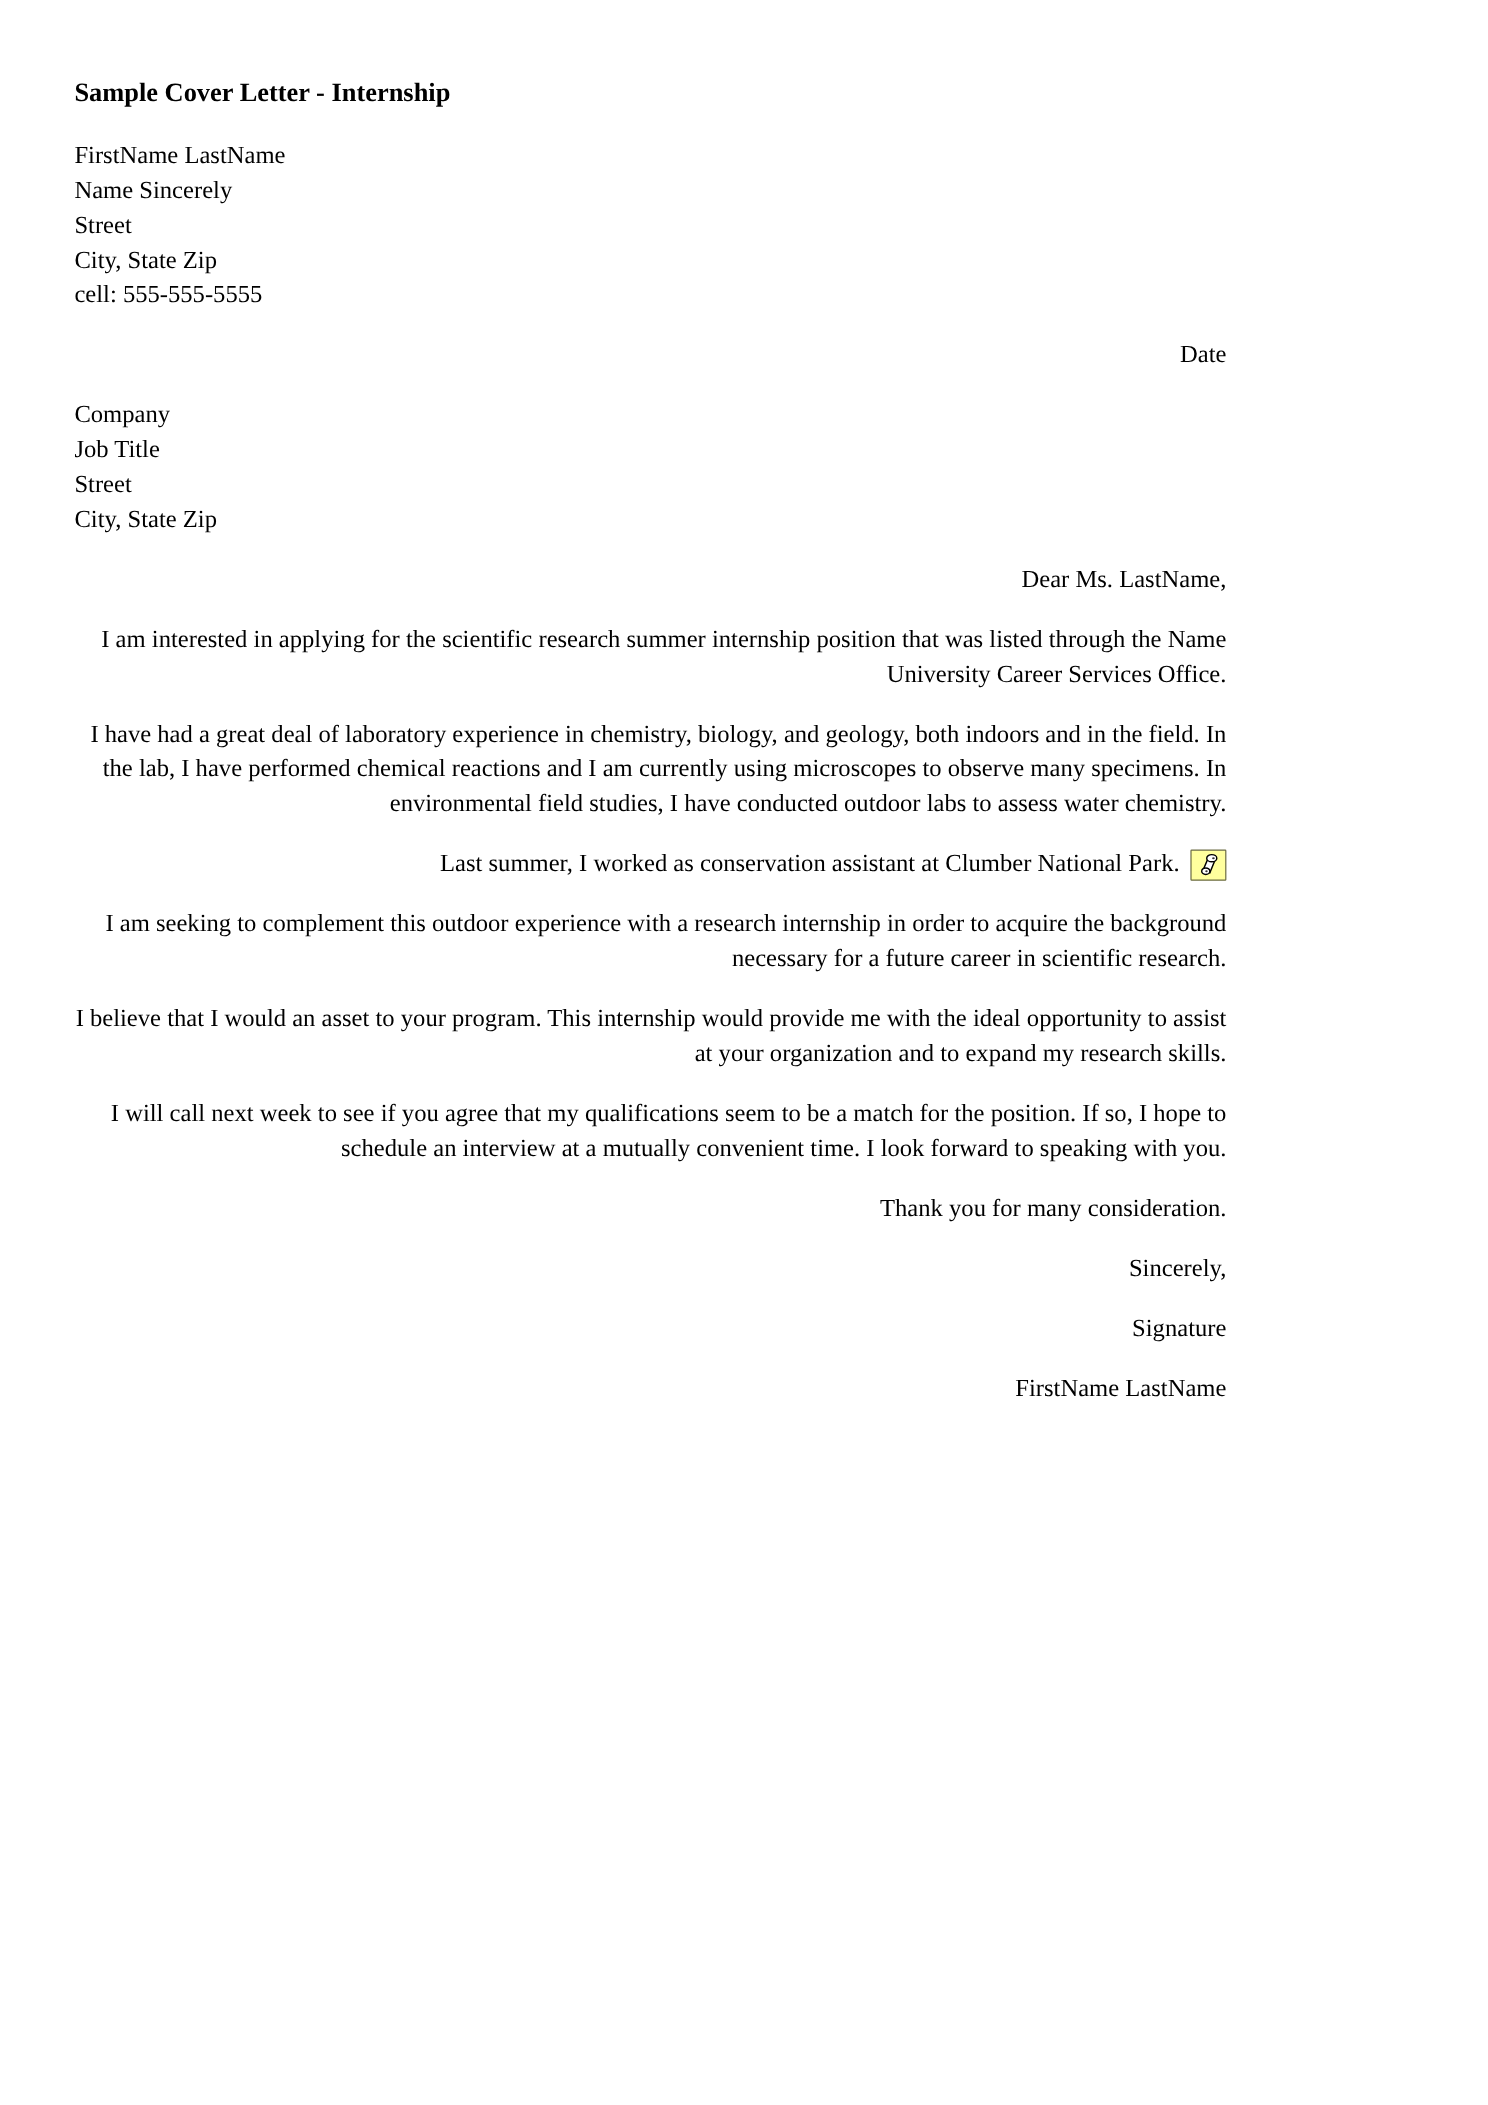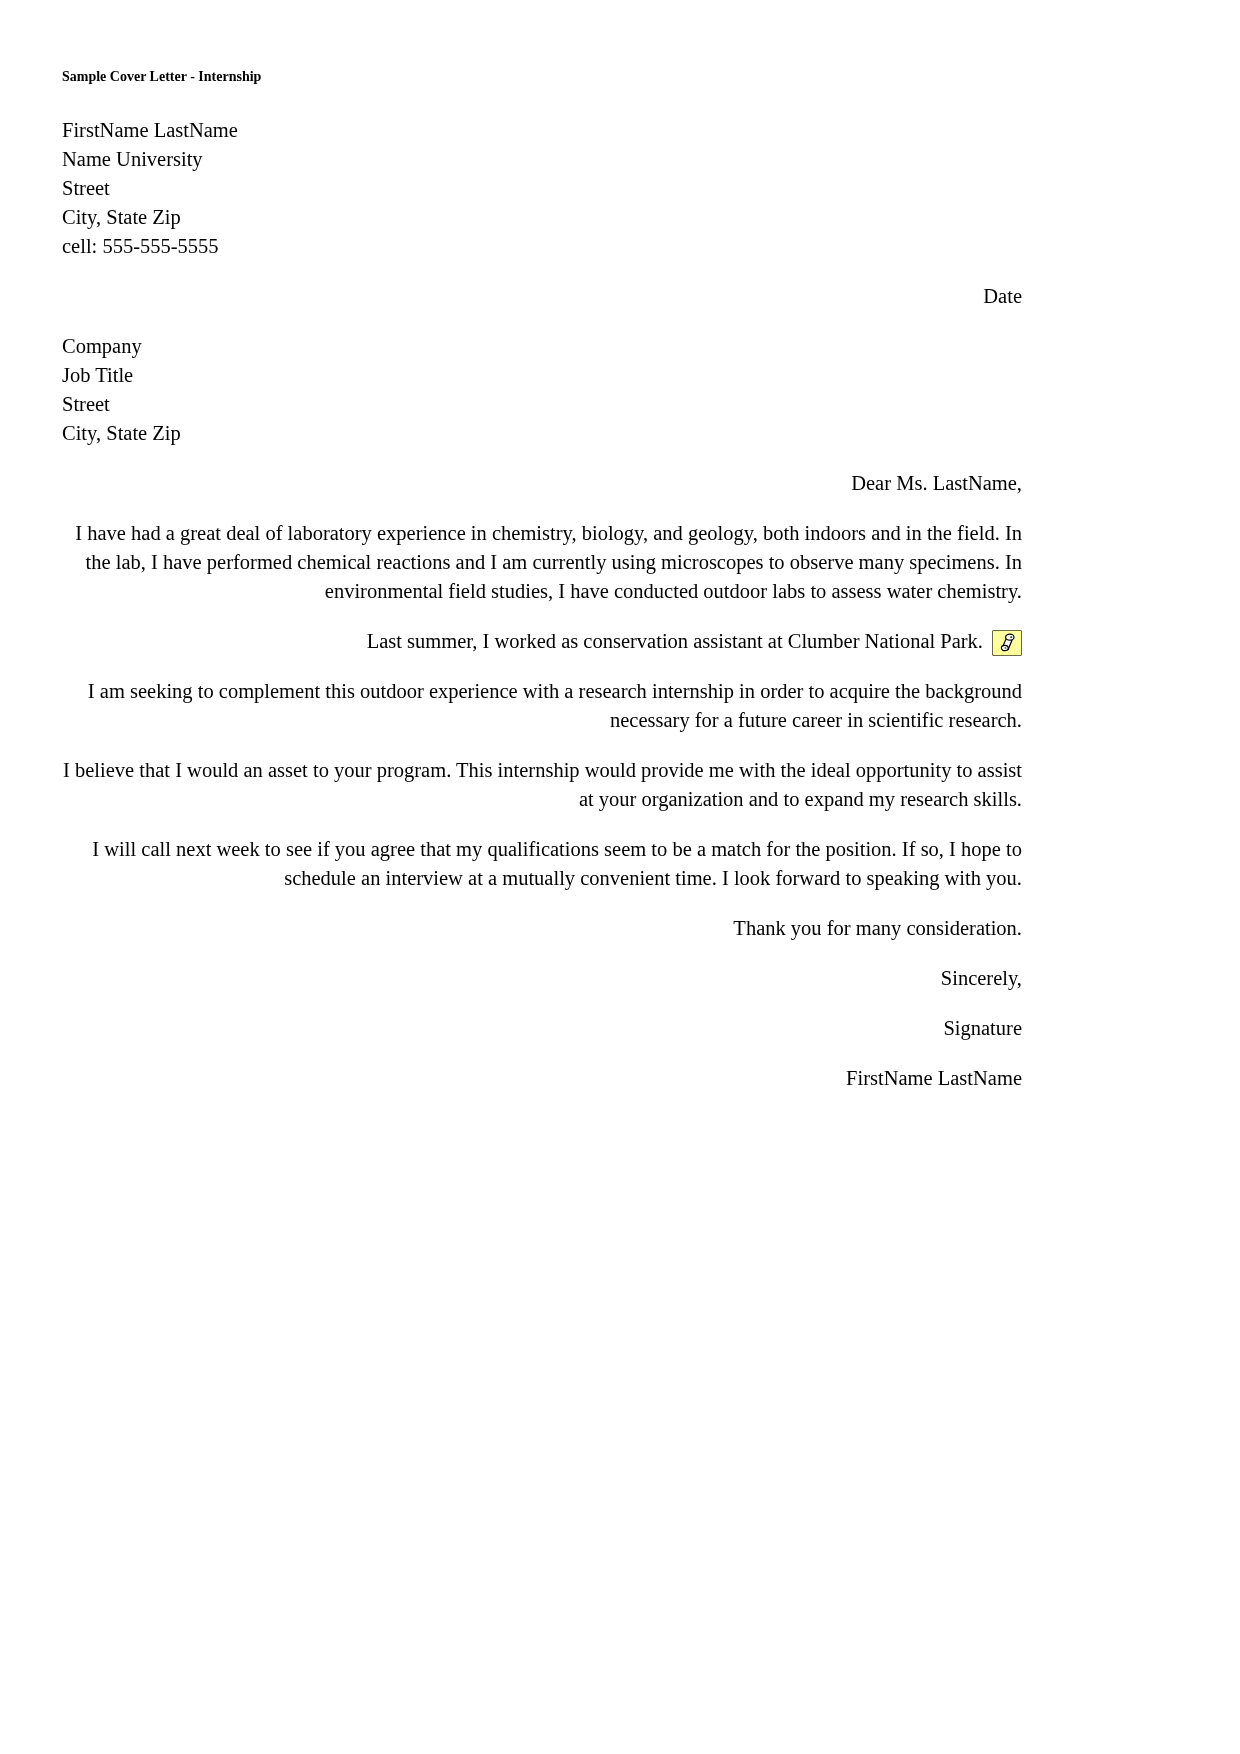--- a/index.html
+++ b/index.html
@@ -20,21 +20,21 @@
     color: #000000;
     padding: 62px 60px 0 62px;
     font-family: "Liberation Serif", "DejaVu Serif", serif;
     font-size: 20.5px;
     line-height: 29px;
   }
   .content {
     max-width: 960px;
   }
   .doc-title {
-    font-size: 14px;
+    font-size: 22px;
     font-weight: bold;
     line-height: 29px;
     margin: 0 0 25px 0;
   }
   .block {
     margin: 0 0 21px 0;
   }
   .block div {
     line-height: 29px;
   }
@@ -63,37 +63,38 @@
 </head>
 <body>
 
 <div class="page">
   <div class="content">
 
     <div class="doc-title">Sample Cover Letter - Internship</div>
 
     <div class="block">
       <div>FirstName LastName</div>
-      <div>Name University</div>
+      <div>Name Sincerely</div>
       <div>Street</div>
       <div>City, State Zip</div>
       <div>cell: 555-555-5555</div>
     </div>
 
     <p>Date</p>
 
     <div class="block">
       <div>Company</div>
       <div>Job Title</div>
       <div>Street</div>
       <div>City, State Zip</div>
     </div>
 
     <p>Dear Ms. LastName,</p>
 
+    <p>I am interested in applying for the scientific research summer internship position that was listed through the Name University Career Services Office.</p>
 
     <p>I have had a great deal of laboratory experience in chemistry, biology, and geology, both indoors and in the field. In the lab, I have performed chemical reactions and I am currently using microscopes to observe many specimens. In environmental field studies, I have conducted outdoor labs to assess water chemistry.</p>
 
     <p><span>Last summer, I worked as conservation assistant at Clumber National Park.</span><span class="scroll-icon-box"><svg width="19" height="20" viewBox="0 0 19 20" xmlns="http://www.w3.org/2000/svg">
         <polygon points="8.2,5.6 14.2,6.6 10.2,16.4 4.4,14.4" fill="#ffffff" stroke="#000000" stroke-width="1.2"></polygon>
         <ellipse cx="11.8" cy="4.2" rx="4.2" ry="3" fill="#ffffff" stroke="#000000" stroke-width="1.2"></ellipse>
         <ellipse cx="13.2" cy="4.2" rx="1.1" ry="0.9" fill="#333333"></ellipse>
         <ellipse cx="6.8" cy="15" rx="3.4" ry="2.7" fill="#ffffff" stroke="#000000" stroke-width="1.2"></ellipse>
         <ellipse cx="7.4" cy="15" rx="1" ry="0.8" fill="#333333"></ellipse>
       </svg></span></p>

